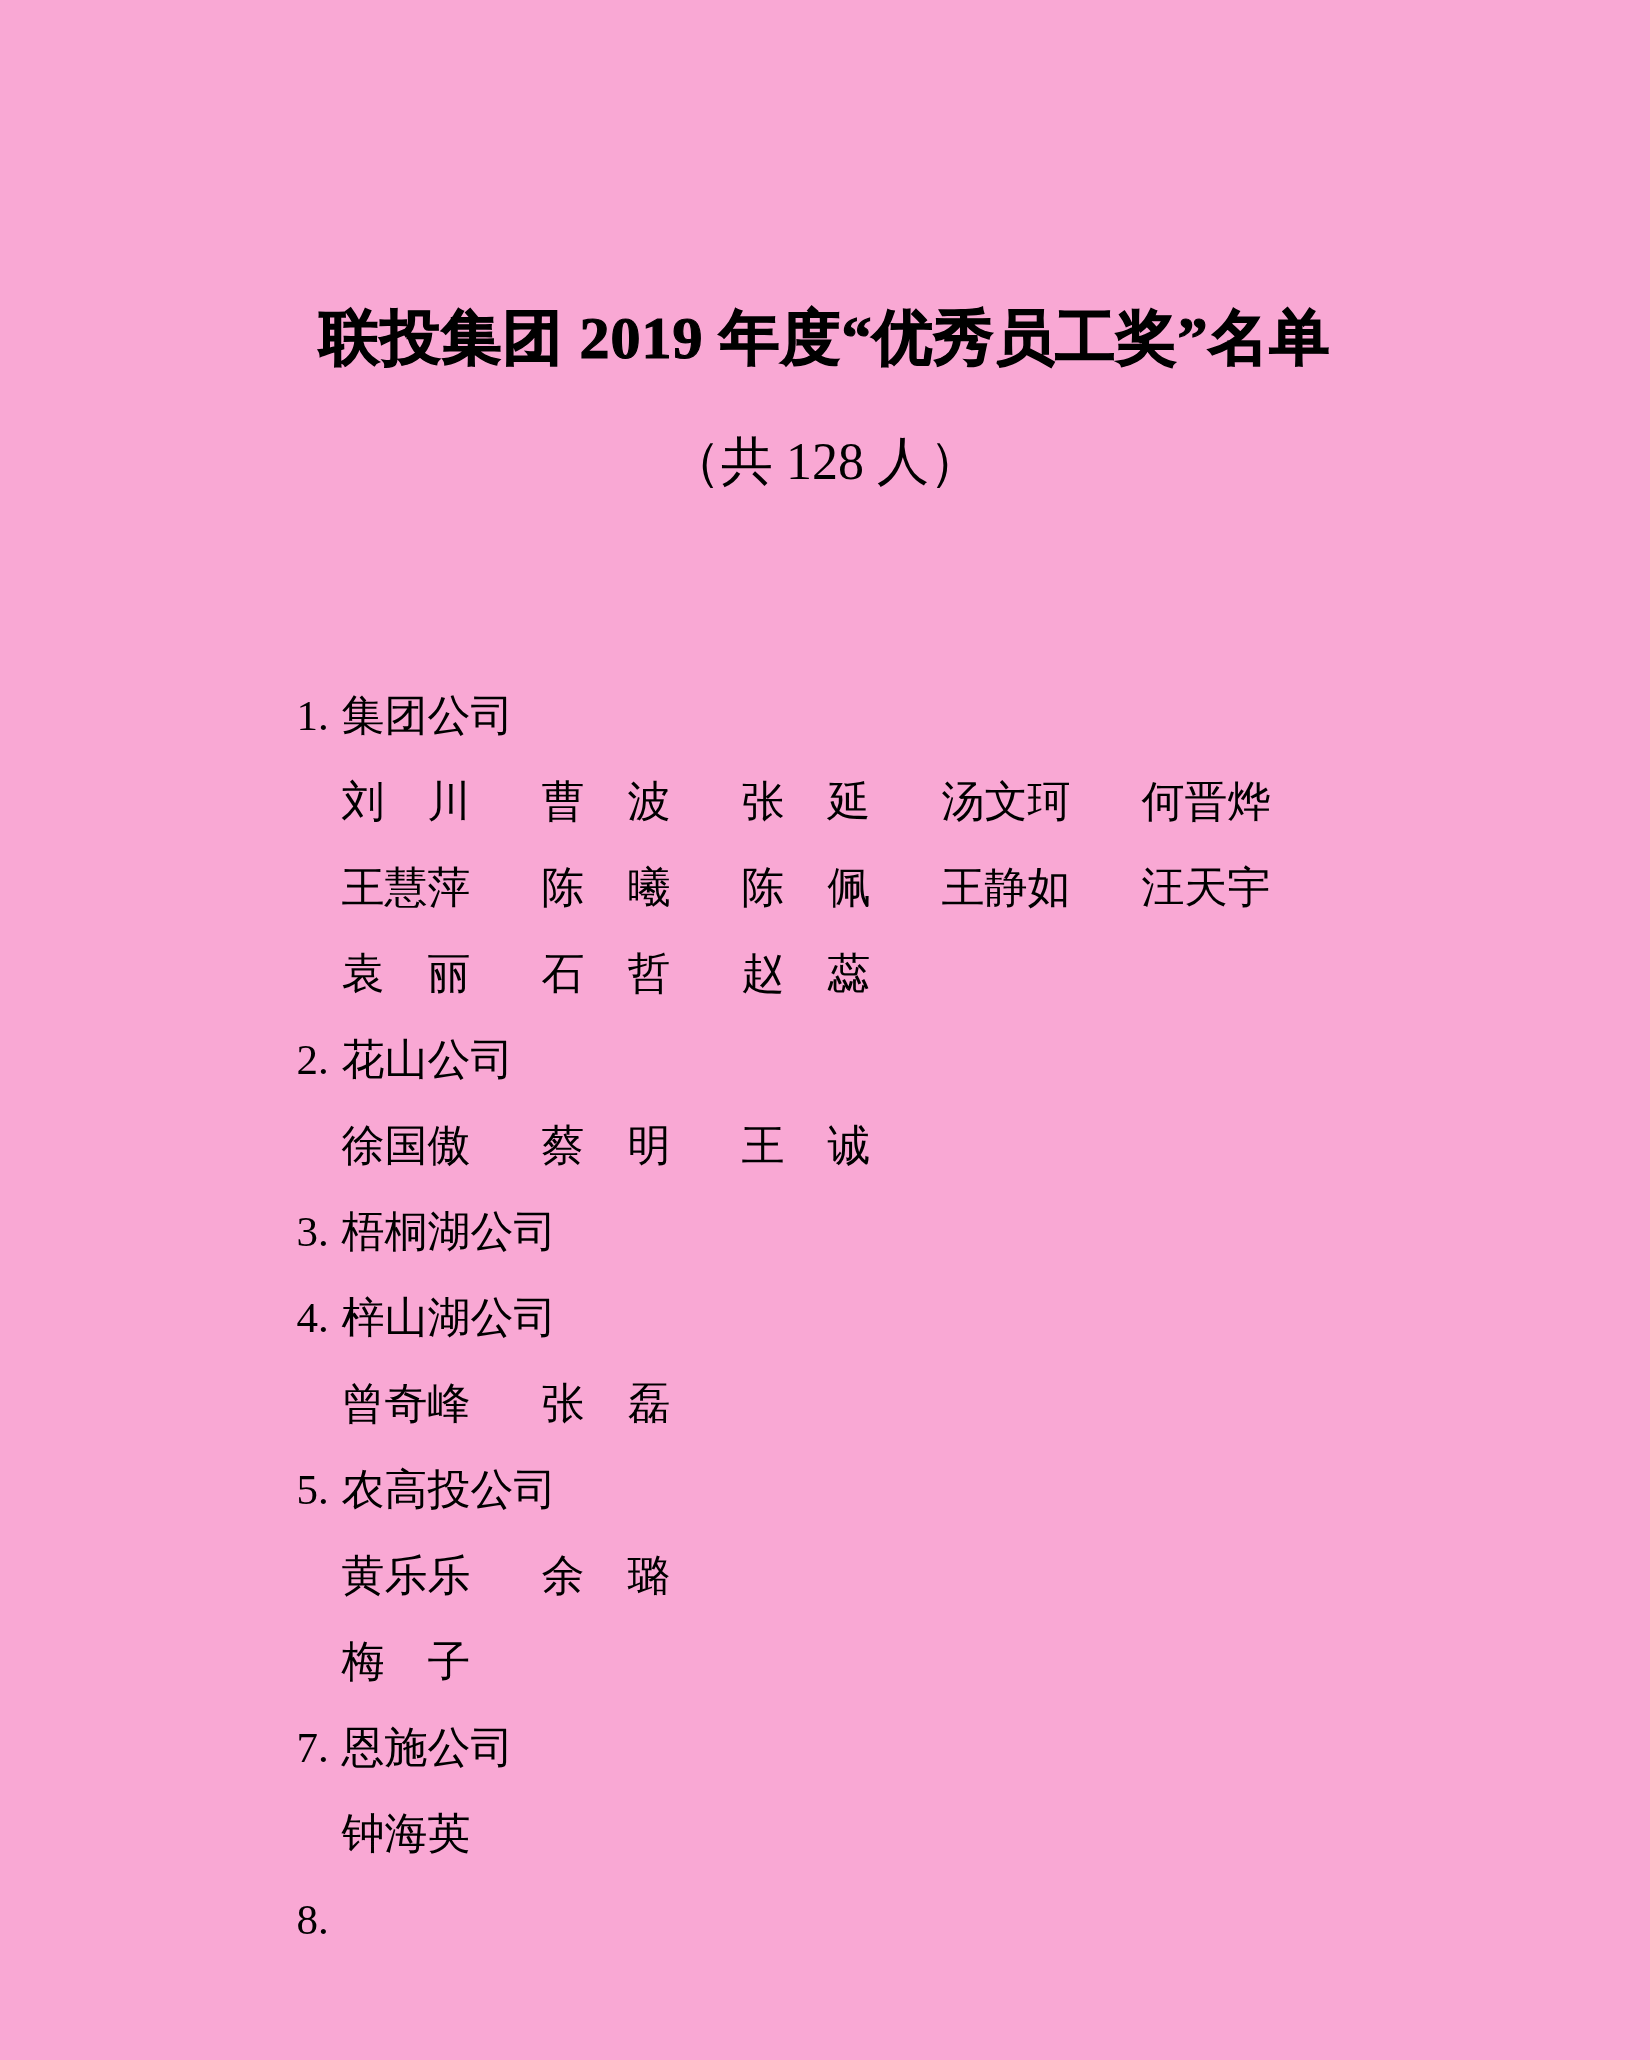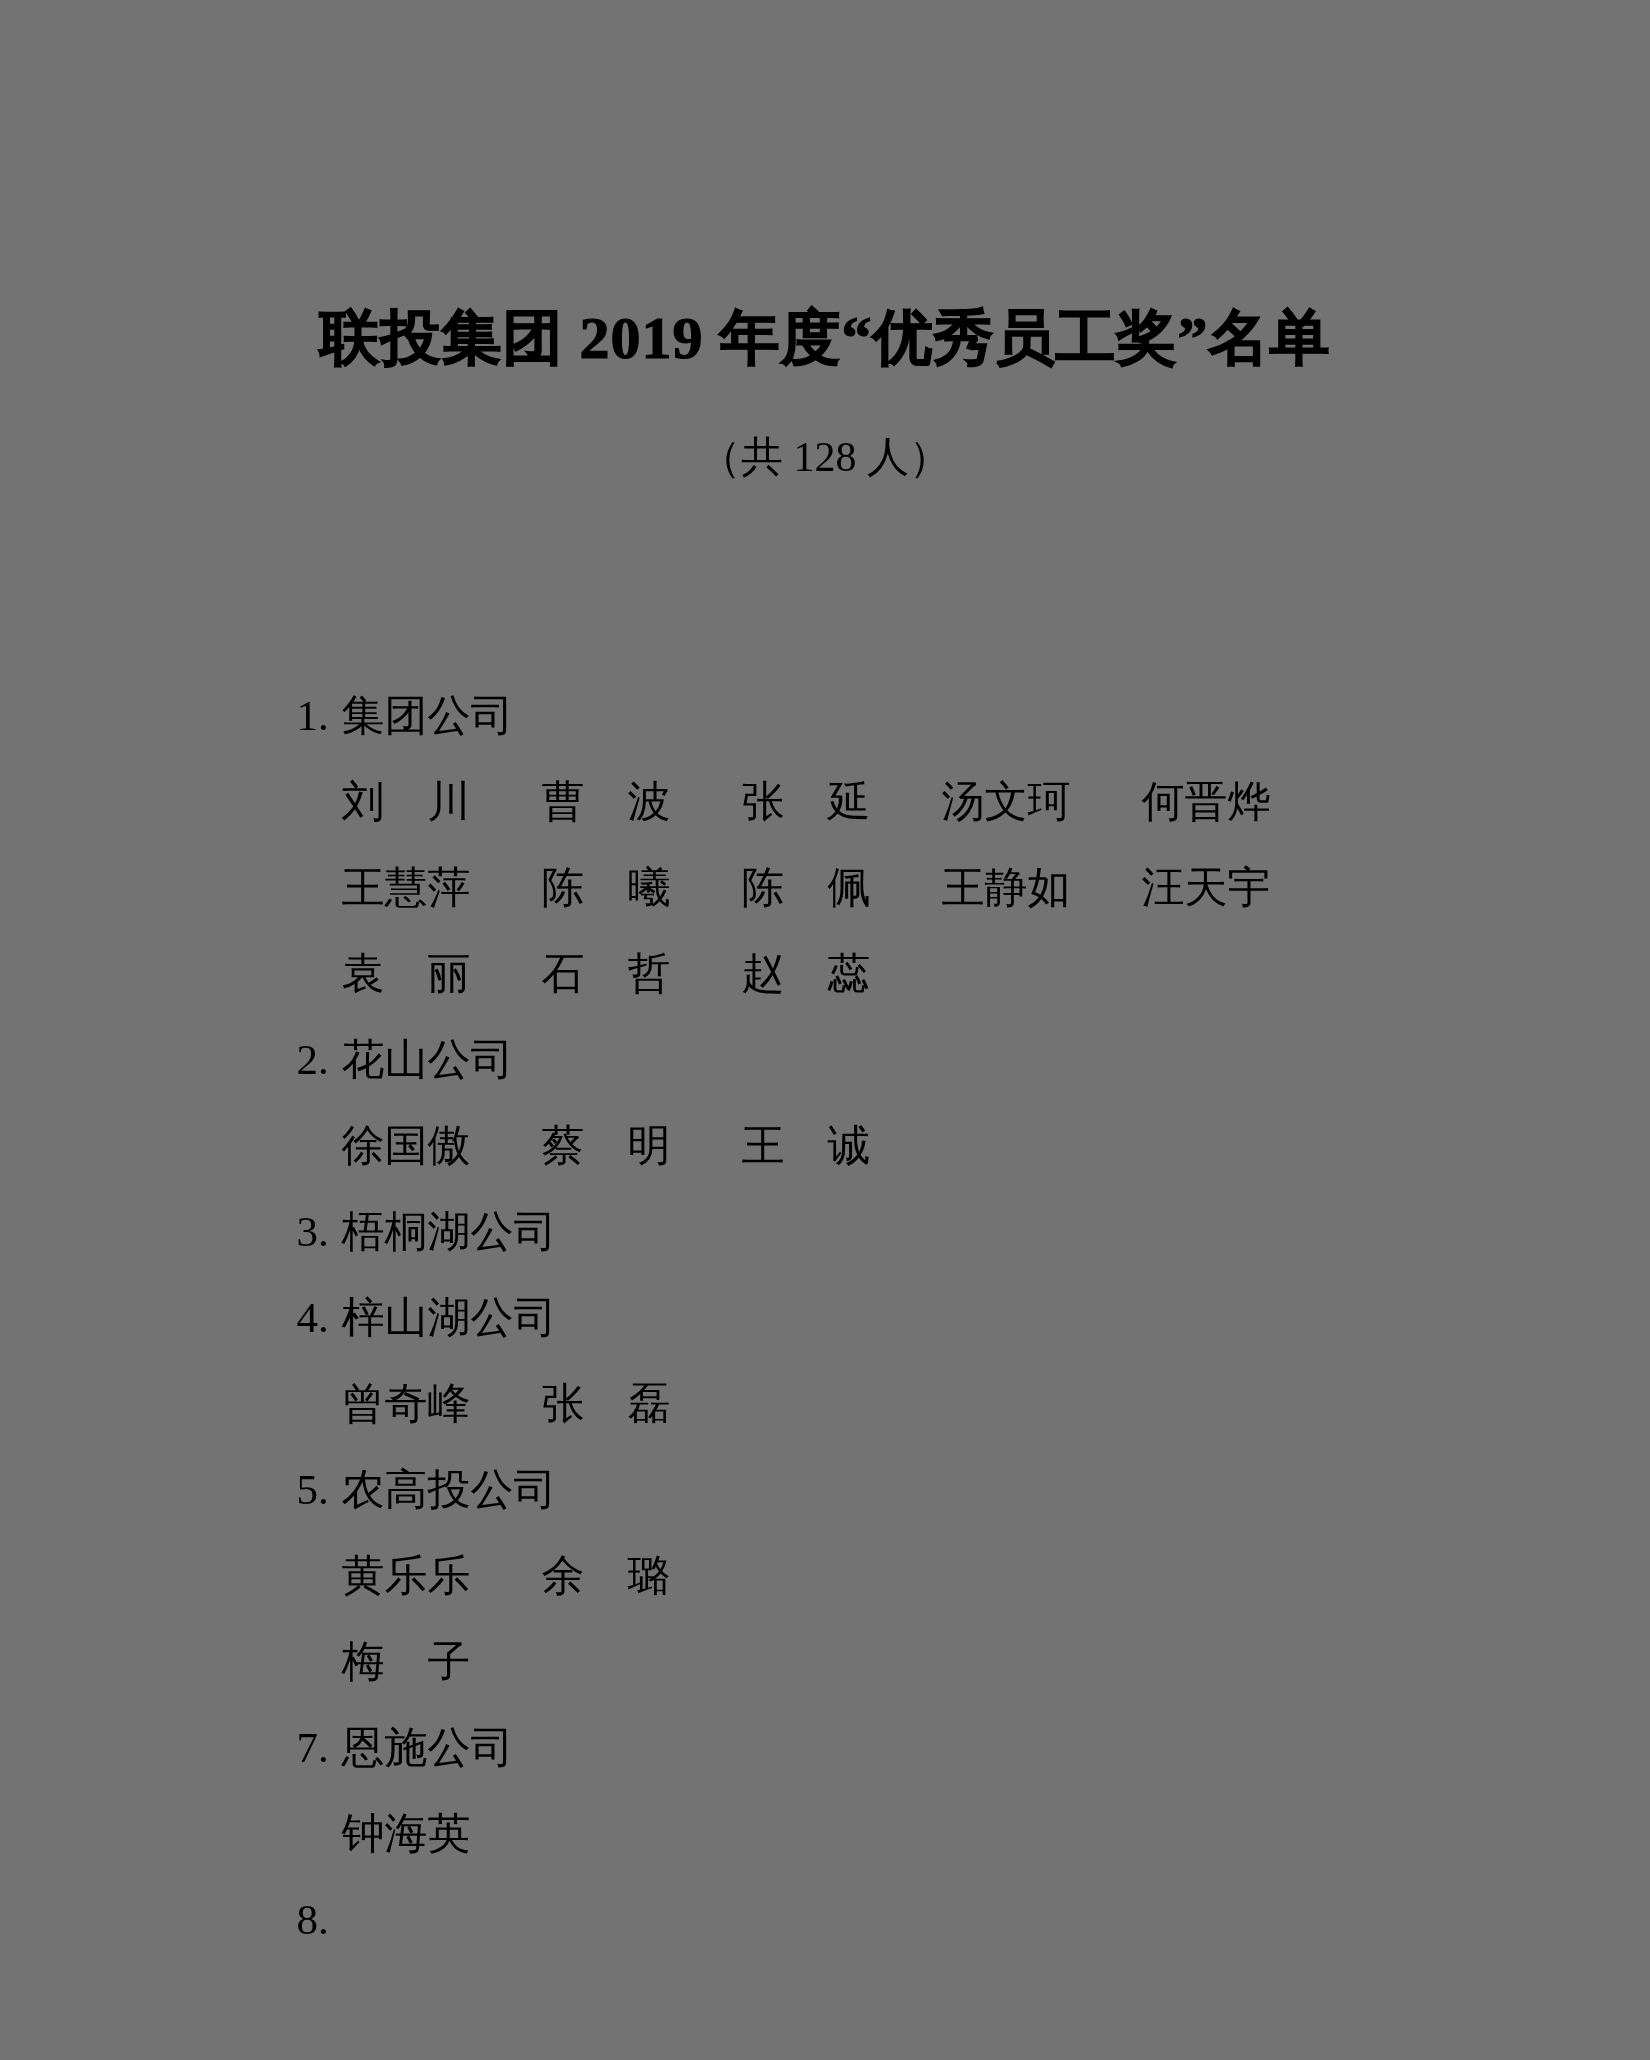--- a/index.html
+++ b/index.html
@@ -3,34 +3,34 @@
 <meta charset="utf-8">
 <style>
   html,body{margin:0;padding:0;}
   body{
     width:1650px;height:2060px;
     background:#ffffff;
     font-family:"Liberation Serif","DejaVu Serif",serif;
     color:#000;
     overflow:hidden;
   }
-  .page{position:relative;width:1650px;height:2060px;background:#737373;}
+  .page{position:relative;width:1650px;height:2060px;background:#f9a8d4;}
   .title{
     position:absolute;top:308px;left:0;width:100%;
     text-align:center;
     font-size:60px;line-height:1;
     font-weight:900;
     -webkit-text-stroke:1.2px #000;
     letter-spacing:1px;
     white-space:pre;
   }
   .subtitle{
     position:absolute;top:436px;left:0;width:100%;
     text-align:center;
-    font-size:42px;line-height:1;
+    font-size:52px;line-height:1;
     white-space:pre;
   }
   .list{
     position:absolute;left:232px;top:587px;width:1260px;
     font-size:43px;
   }
   .line{height:86px;line-height:86px;white-space:pre;}
   .heading .num{display:inline-block;width:45px;}
   .names{padding-left:45px;}
   .nm{display:inline-block;width:129px;margin-right:71px;white-space:pre;}

